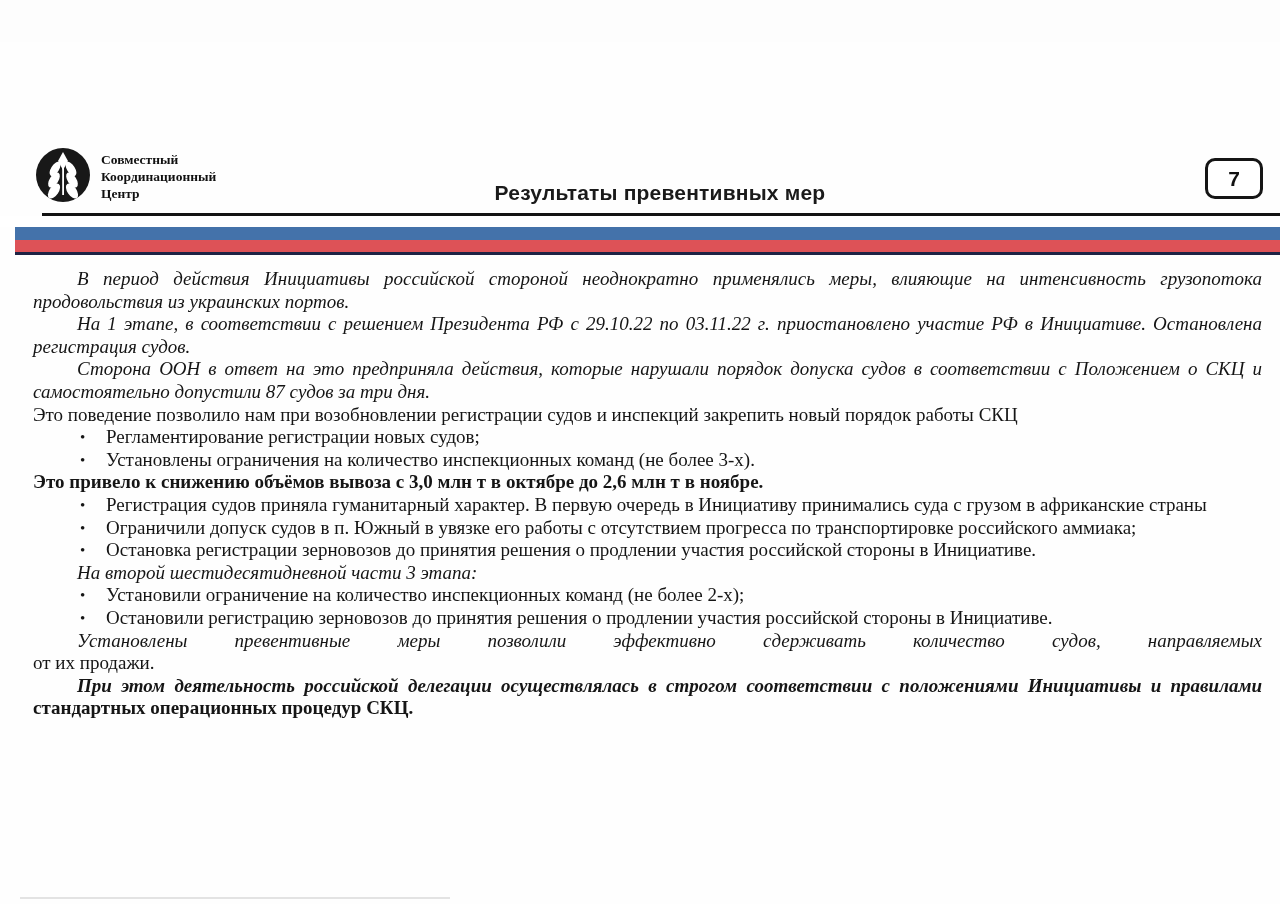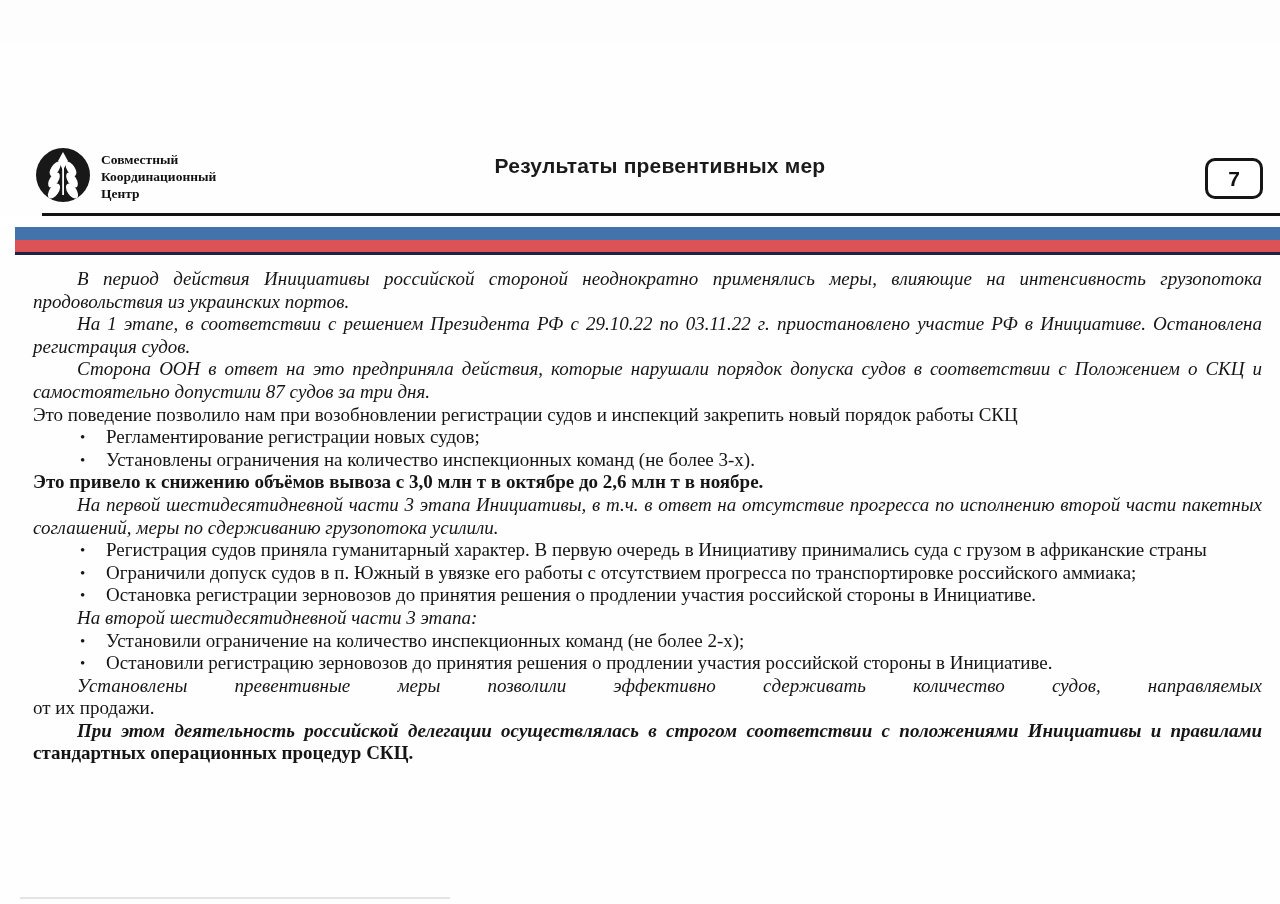--- a/index.html
+++ b/index.html
@@ -8,21 +8,21 @@
     background:#fdfdfd;
     font-family:"Liberation Serif",serif;color:#161616;
   }
   .page{position:absolute;inset:0;background:#fefefe;margin-top:42px;}
 
   
   .logo{position:absolute;left:34px;top:104px;display:flex;align-items:flex-start;gap:9px;}
   .logo svg{display:block;}
   .logo-text{font-weight:bold;font-size:13.5px;line-height:17px;padding-top:5px;color:#111;}
   .title{
-    position:absolute;top:112px;left:160px;right:120px;text-align:center;
+    position:absolute;top:139px;left:160px;right:120px;text-align:center;
     font-family:"Liberation Sans",sans-serif;font-weight:bold;font-size:21px;color:#1a1a1a;
     letter-spacing:0.2px;
   }
   .pagebox{
     position:absolute;top:116px;right:17px;width:52px;height:35px;
     border:3px solid #151515;border-radius:10px;background:#fff;
     display:flex;align-items:center;justify-content:center;
     font-family:"Liberation Sans",sans-serif;font-weight:bold;font-size:21px;color:#111;
   }
 
@@ -98,21 +98,20 @@
     <div class="bullet">
       <span class="dot">•</span>
       <span class="btxt">Регламентирование регистрации новых судов;</span>
     </div>
     <div class="bullet">
       <span class="dot">•</span>
       <span class="btxt">Установлены ограничения на количество инспекционных команд (не более 3-х).</span>
     </div>
 
     <p class="b">Это привело к снижению объёмов вывоза с 3,0 млн т в октябре до 2,6 млн т в ноябре.</p>
-    <p class="ind">На первой шестидесятидневной части 3 этапа Инициативы, в т.ч. в ответ на отсутствие прогресса по исполнению второй части пакетных соглашений, меры по сдерживанию грузопотока усилили.</p>
 
     <div class="bullet">
       <span class="dot">•</span>
       <span class="btxt">Регистрация судов приняла гуманитарный характер. В первую очередь в Инициативу принимались суда с грузом в африканские страны</span>
     </div>
     <div class="bullet">
       <span class="dot">•</span>
       <span class="btxt">Ограничили допуск судов в п. Южный в увязке его работы с отсутствием прогресса по транспортировке российского аммиака;</span>
     </div>
     <div class="bullet">

